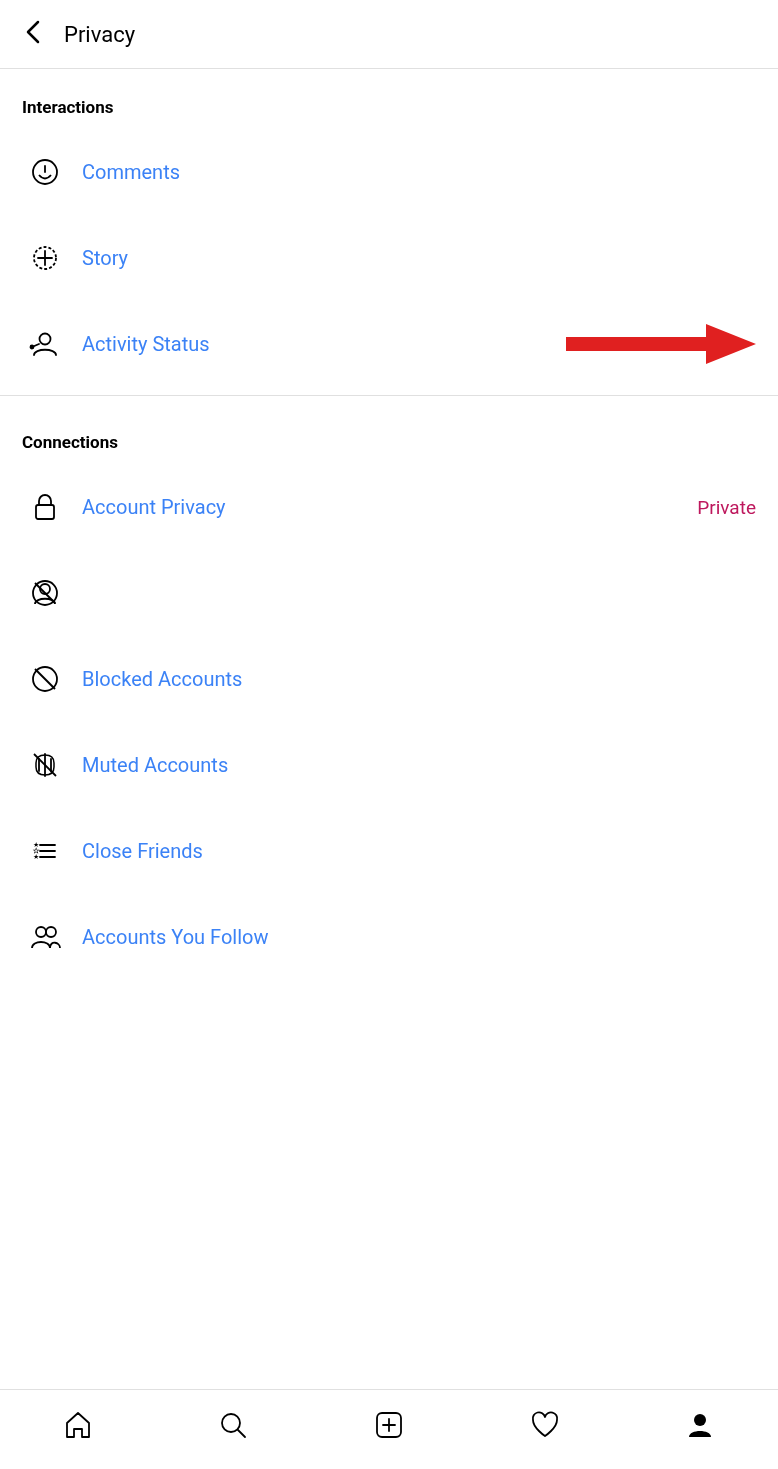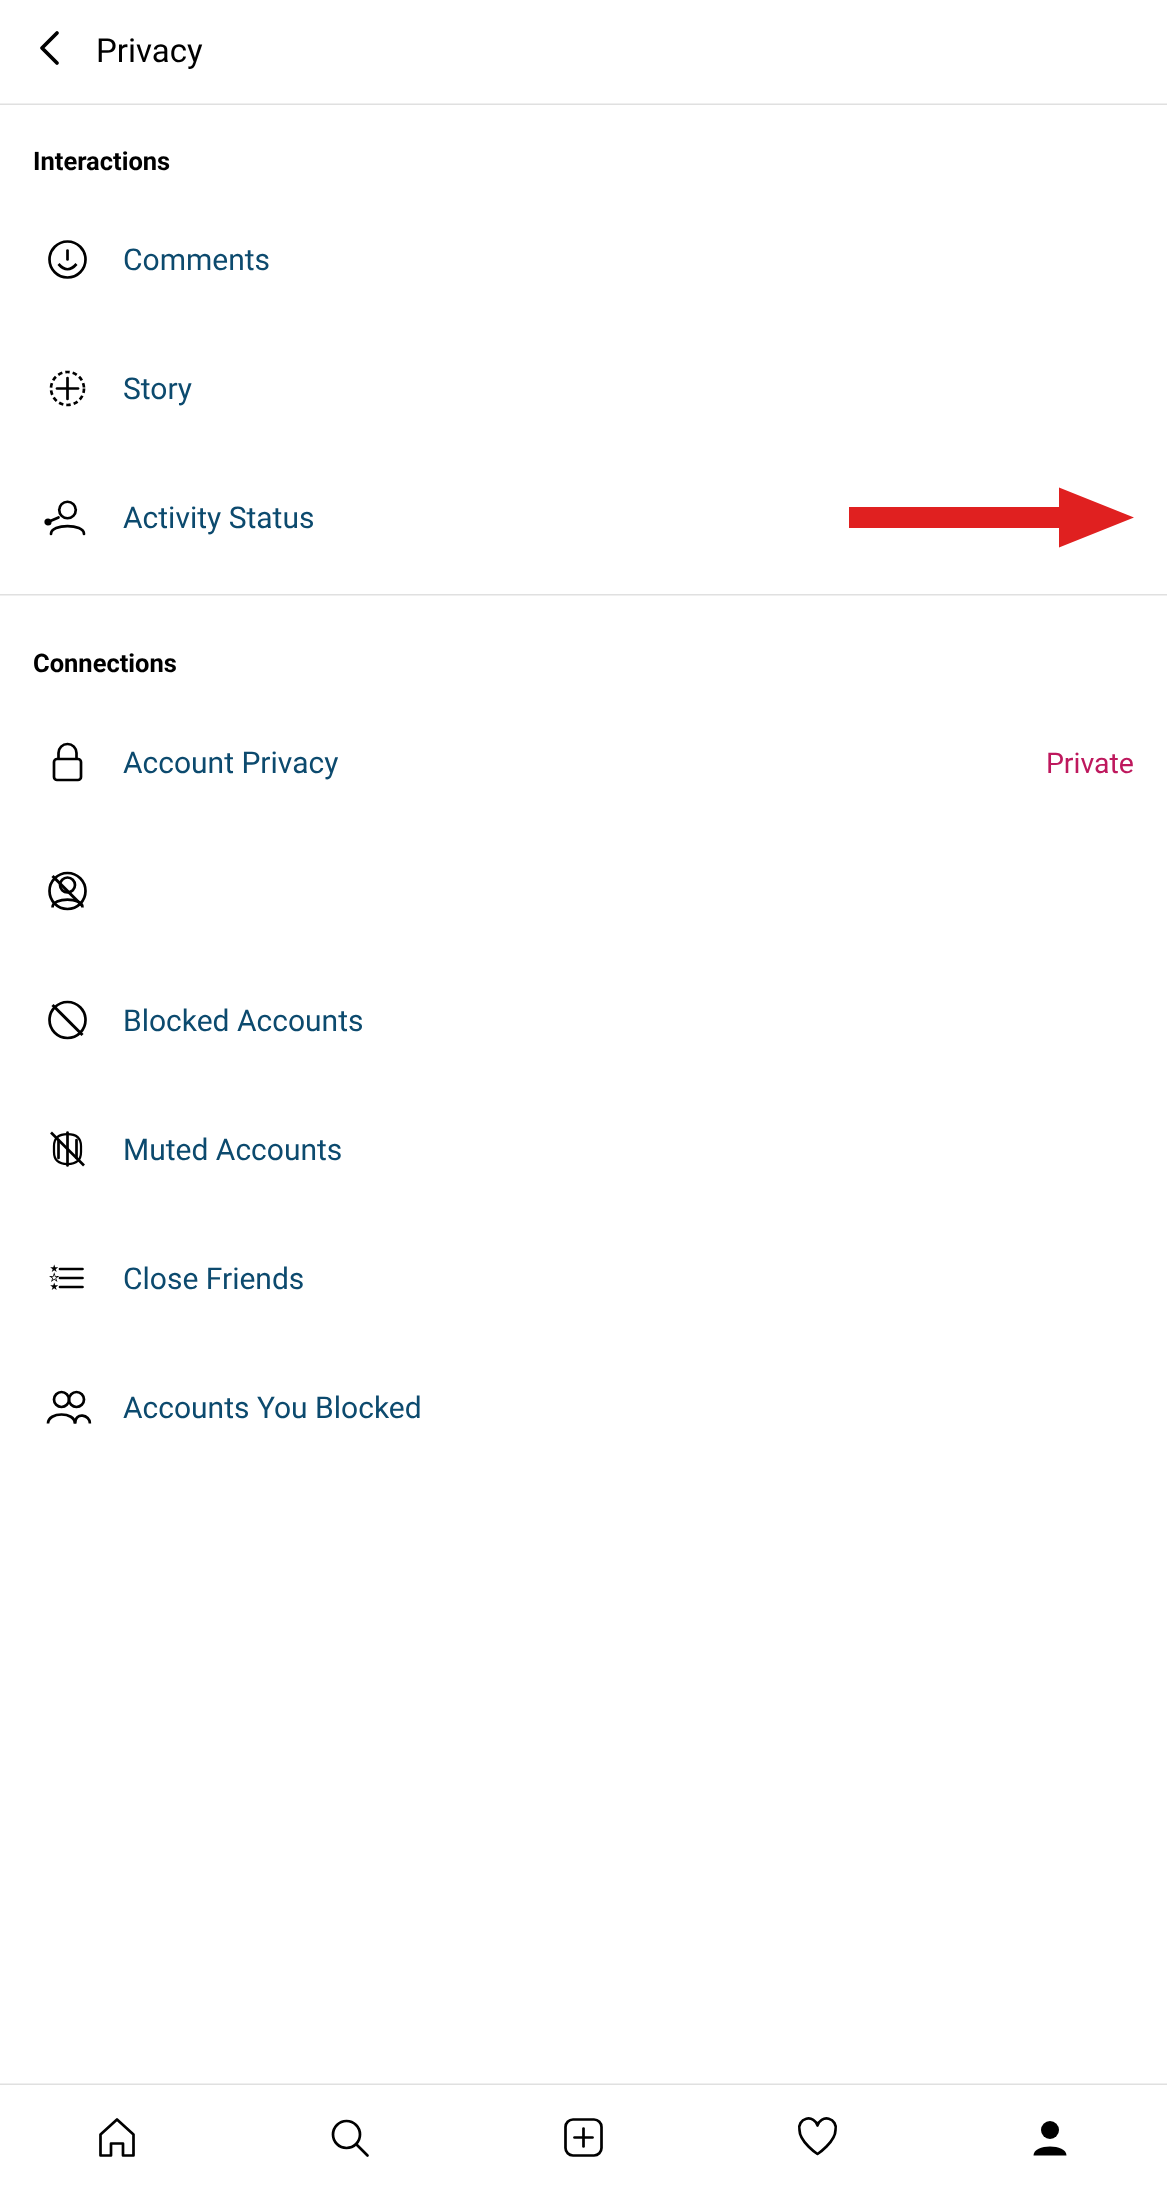--- a/index.html
+++ b/index.html
@@ -66,21 +66,21 @@
       justify-content: center;
       flex-shrink: 0;
       margin-right: 14px;
     }
     .menu-icon svg {
       width: 32px;
       height: 32px;
     }
     .menu-text {
       font-size: 20px;
-      color: #0c4a6e;
+      color: #3b82f6;
       flex: 1;
     }
     .menu-value {
       font-size: 19px;
       color: #be185d;
       margin-left: 8px;
     }
 
     
     .activity-status-row {
@@ -254,21 +254,21 @@
 
   <div class="menu-item">
     <div class="menu-icon">
       <svg viewBox="0 0 32 32" fill="none" stroke="#000" stroke-width="1.8">
         <circle cx="12" cy="11" r="5"></circle>
         <path d="M3 27 C3 19 21 19 21 27"></path>
         <circle cx="22" cy="11" r="5"></circle>
         <path d="M21 27 C21 19 31 21 31 27"></path>
       </svg>
     </div>
-    <span class="menu-text">Accounts You Blocked</span>
+    <span class="menu-text">Accounts You Follow</span>
   </div>
 
 </div>
 
 <div class="bottom-nav">
   <div class="nav-item">
     <svg viewBox="0 0 32 32" fill="none" stroke="#000" stroke-width="1.8">
       <path d="M5 14 L16 4 L27 14 V28 H20 V20 H12 V28 H5 Z" stroke-linecap="round" stroke-linejoin="round"></path>
     </svg>
   </div>

